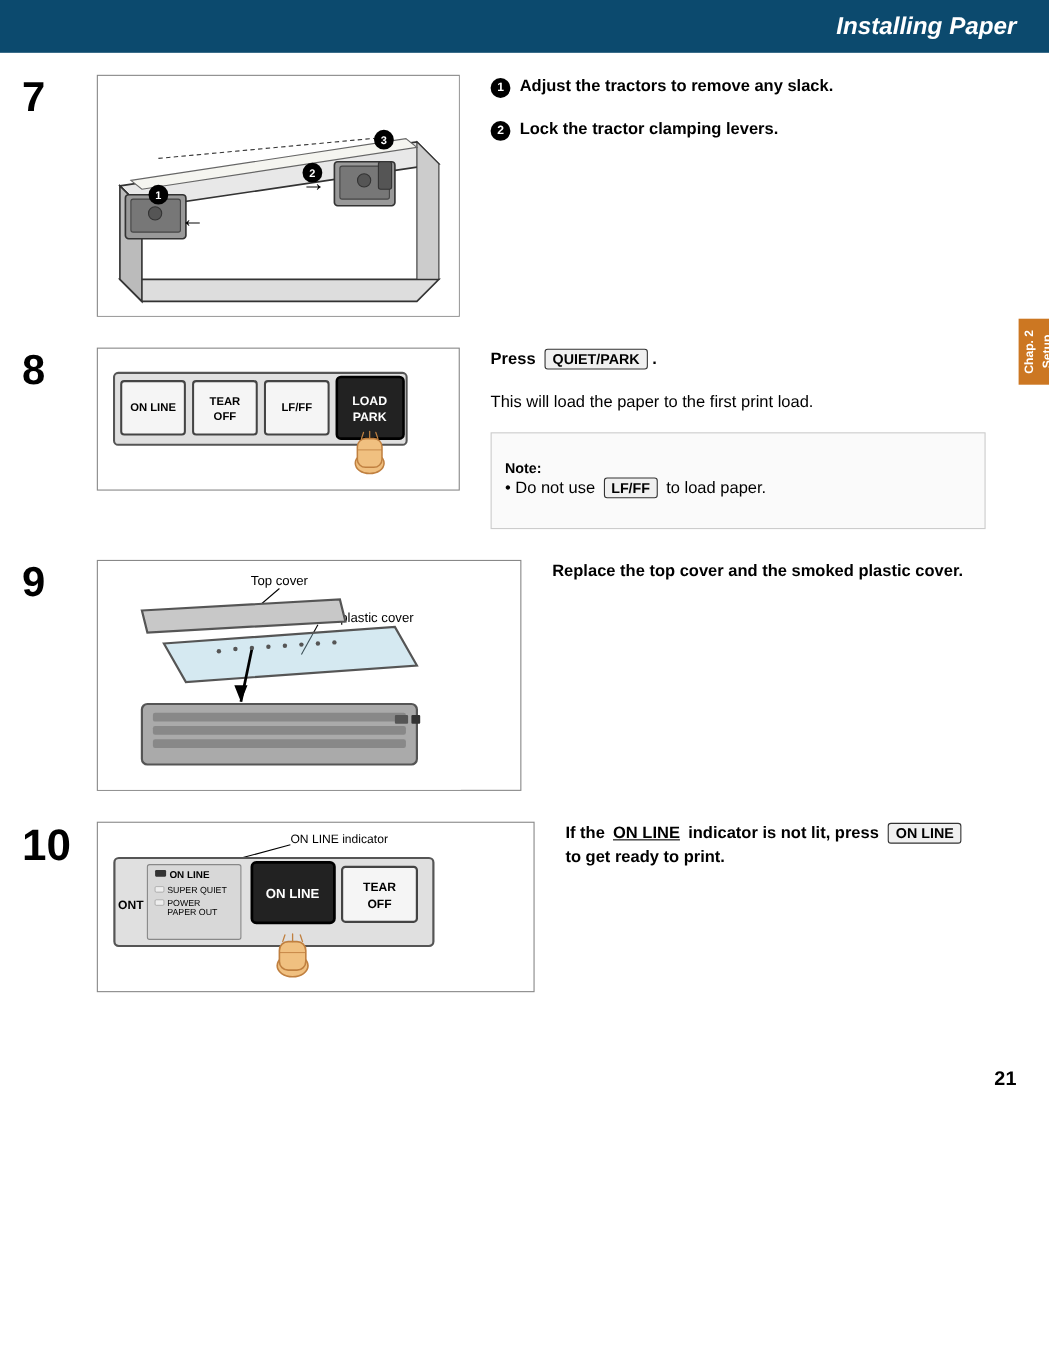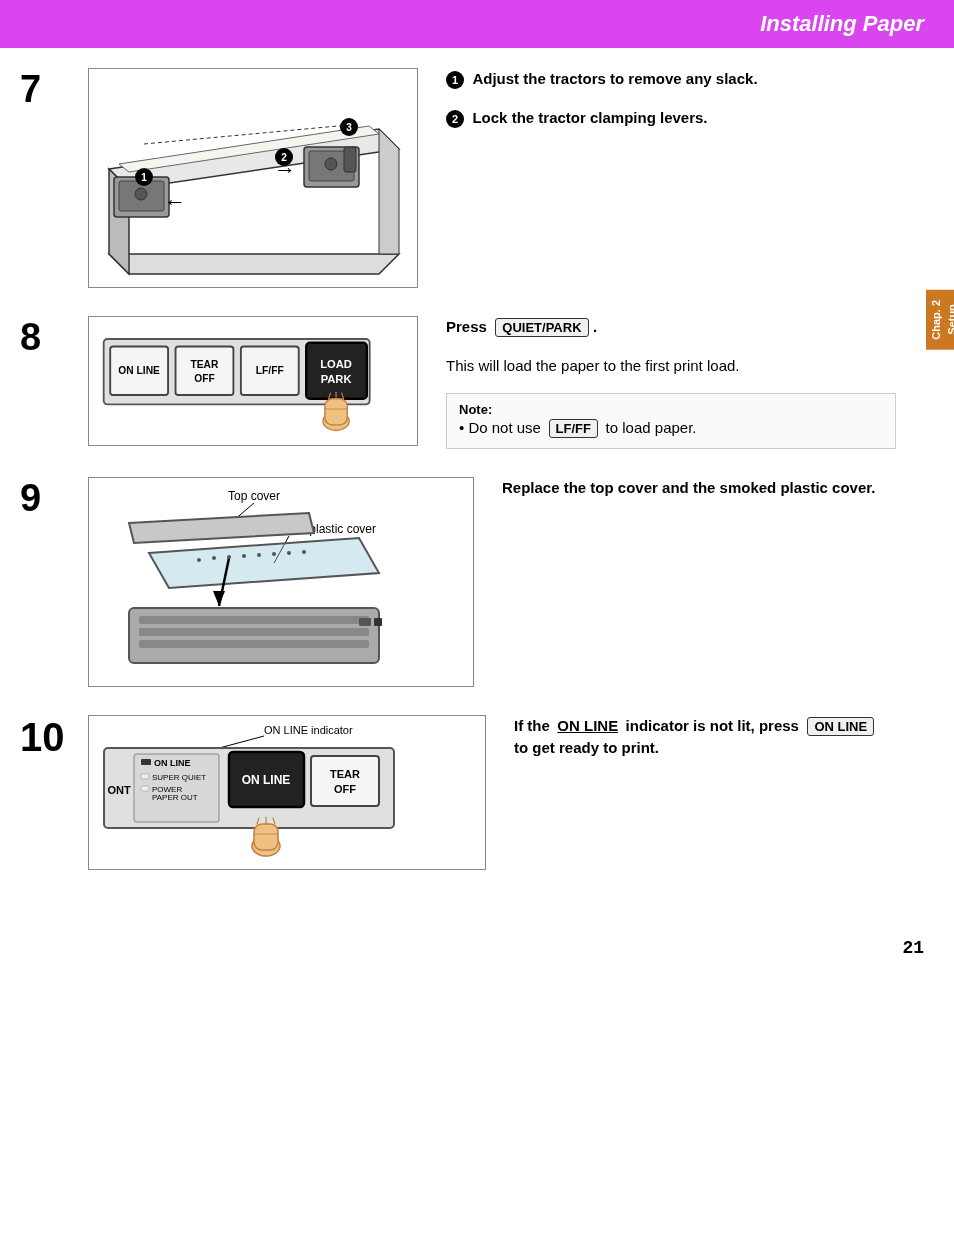--- a/index.html
+++ b/index.html
@@ -7,21 +7,21 @@
       width: 954px;
       min-height: 1242px;
       background: #fff;
       font-family: Arial, Helvetica, sans-serif;
       position: relative;
       overflow-x: hidden;
     }
 
     
     .header-bar {
-      background: #d946ef;
+      background: #0c4a6e;
       height: 48px;
       width: 100%;
       display: flex;
       align-items: center;
       justify-content: flex-end;
       padding-right: 30px;
     }
     .header-title {
       color: #fff;
       font-size: 22px;
@@ -153,40 +153,39 @@
       border-radius: 3px;
       padding: 1px 6px;
       font-size: 13px;
       font-weight: bold;
       font-family: Arial, sans-serif;
       background: #f0f0f0;
     }
 
     .note-box {
       border: 1px solid #ccc;
-      padding: 8px 12px;
+      padding: 24px 12px;
       margin-top: 10px;
       font-size: 13px;
       background: #fafafa;
     }
 
     .note-label {
       font-weight: bold;
       font-size: 13px;
     }
 
     
     .page-number {
       text-align: right;
       font-size: 18px;
       font-weight: bold;
       padding-right: 30px;
       padding-bottom: 10px;
       margin-top: 10px;
-      font-family: Liberation Mono, monospace;
     }
 
     
     svg { display: block; }
 
     .step-text-block {
       margin-bottom: 16px;
     }
 
     .underline-text {

